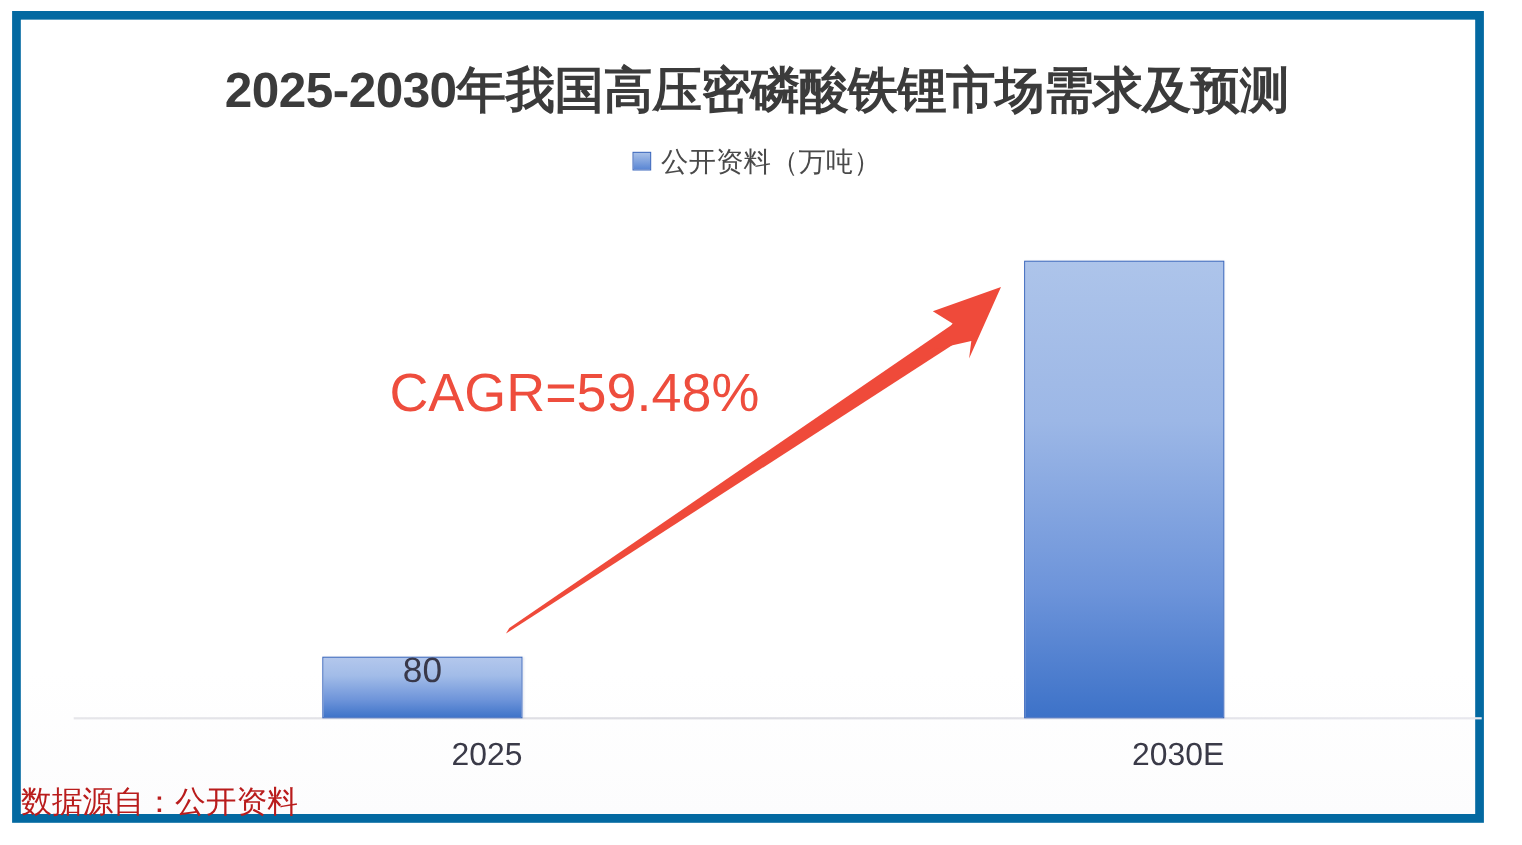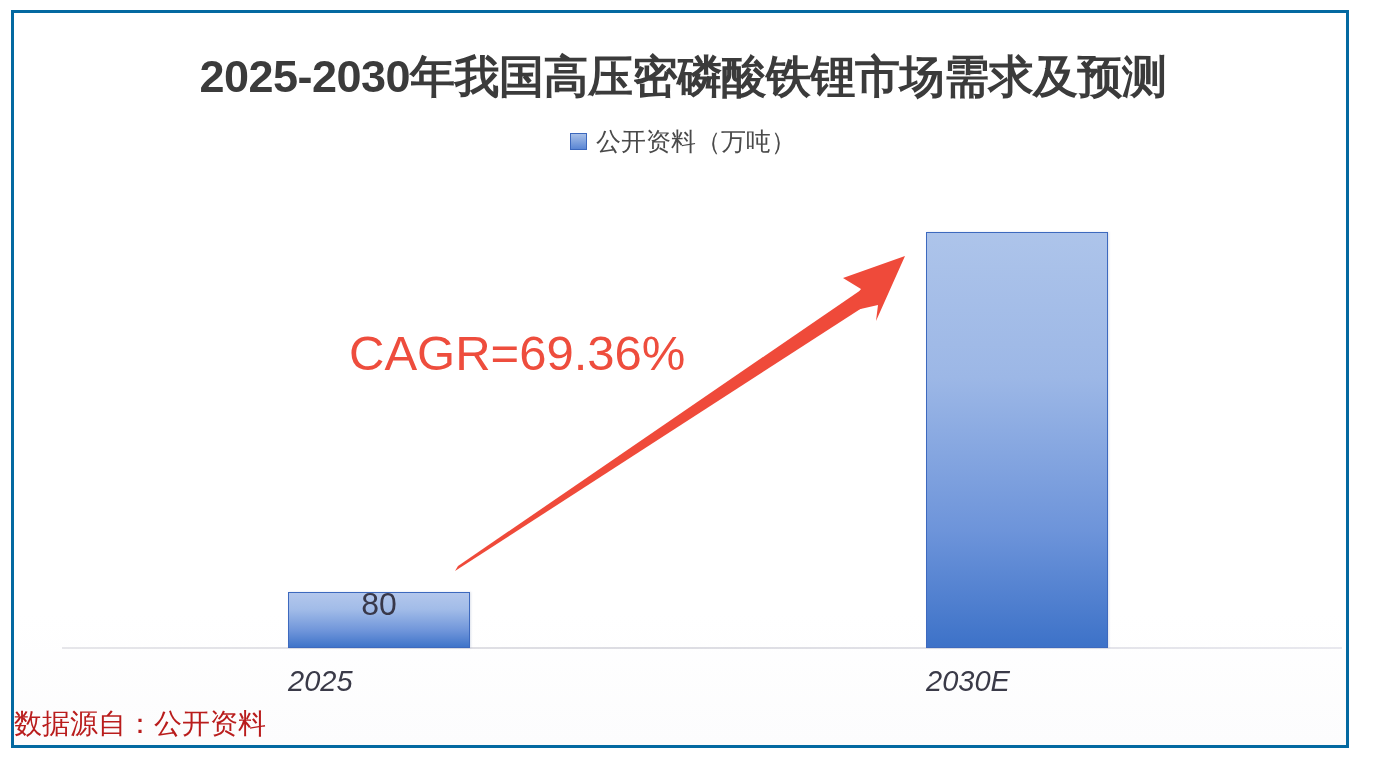--- a/index.html
+++ b/index.html
@@ -20,21 +20,21 @@
     overflow: hidden;
   }
 
   
   #chart-frame {
     position: absolute;
     left: 11px;
     top: 10px;
     width: 1338px;
     height: 738px;
-    border: 3px solid #0369a1;
+    border: 8px solid #0369a1;
     box-sizing: border-box;
     background: #ffffff;
   }
 
   
   #plot-panel {
     position: absolute;
     left: 0px;
     top: 0px;
     right: 0px;
@@ -122,24 +122,23 @@
     font-family: "Liberation Sans", "DejaVu Sans", sans-serif;
   }
   #value-2025 { left: 274px; top: 525px; width: 182px; margin-top: 48px; }
   #value-2030 { left: 912px; top: 167px; width: 182px; }
 
   .cat-label {
     position: absolute;
     top: 652px;
     font-size: 29px;
     color: #3a3a48;
-    text-align: left;
-    white-space: nowrap;
-    font-family: "Liberation Sans", "DejaVu Sans", sans-serif;
-    font-style: italic;
+    text-align: right;
+    white-space: nowrap;
+    font-family: "Liberation Sans", "DejaVu Sans", sans-serif;
   }
   #cat-2025 { left: 274px; width: 182px; }
   #cat-2030 { left: 912px; width: 182px; }
 
   #cagr-annotation {
     position: absolute;
     left: 335px;
     top: 312px;
     font-size: 49px;
     color: #ee4d3d;
@@ -192,17 +191,17 @@
     <div class="cat-label" id="cat-2025">2025</div>
     <div class="cat-label" id="cat-2030">2030E</div>
 
     <svg id="growth-arrow" viewBox="0 0 1338 738">
 
       <polygon points="441,558 444,553 860,268 868,282" fill="#ef4a3a"></polygon>
 
       <polygon points="891,243 829,265 847,276 829,300 864,292 862,308" fill="#ef4a3a"></polygon>
     </svg>
 
-    <div id="cagr-annotation">CAGR=69.36%</div>
+    <div id="cagr-annotation">CAGR=59.48%</div>
 
     <div id="source-note">数据源自：公开资料</div>
   </div>
 </div>
 
 </body></html>

